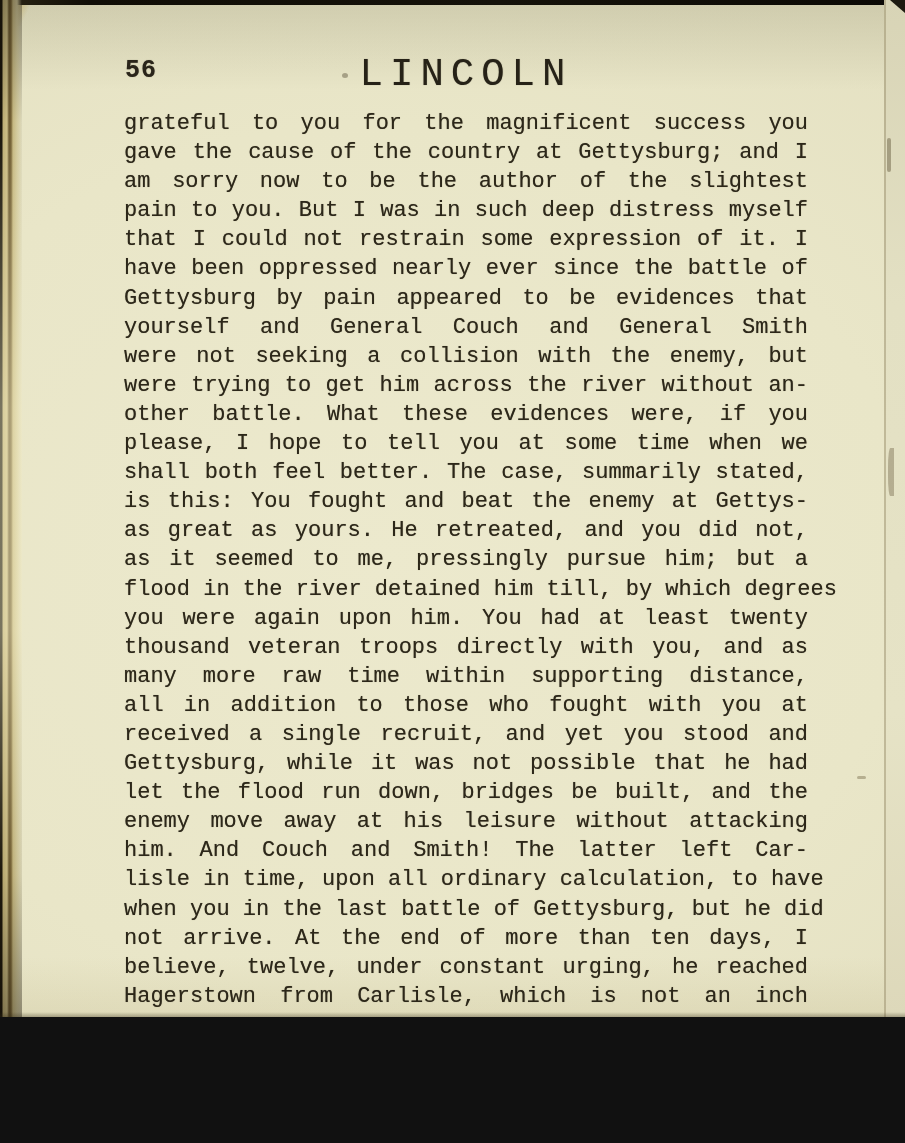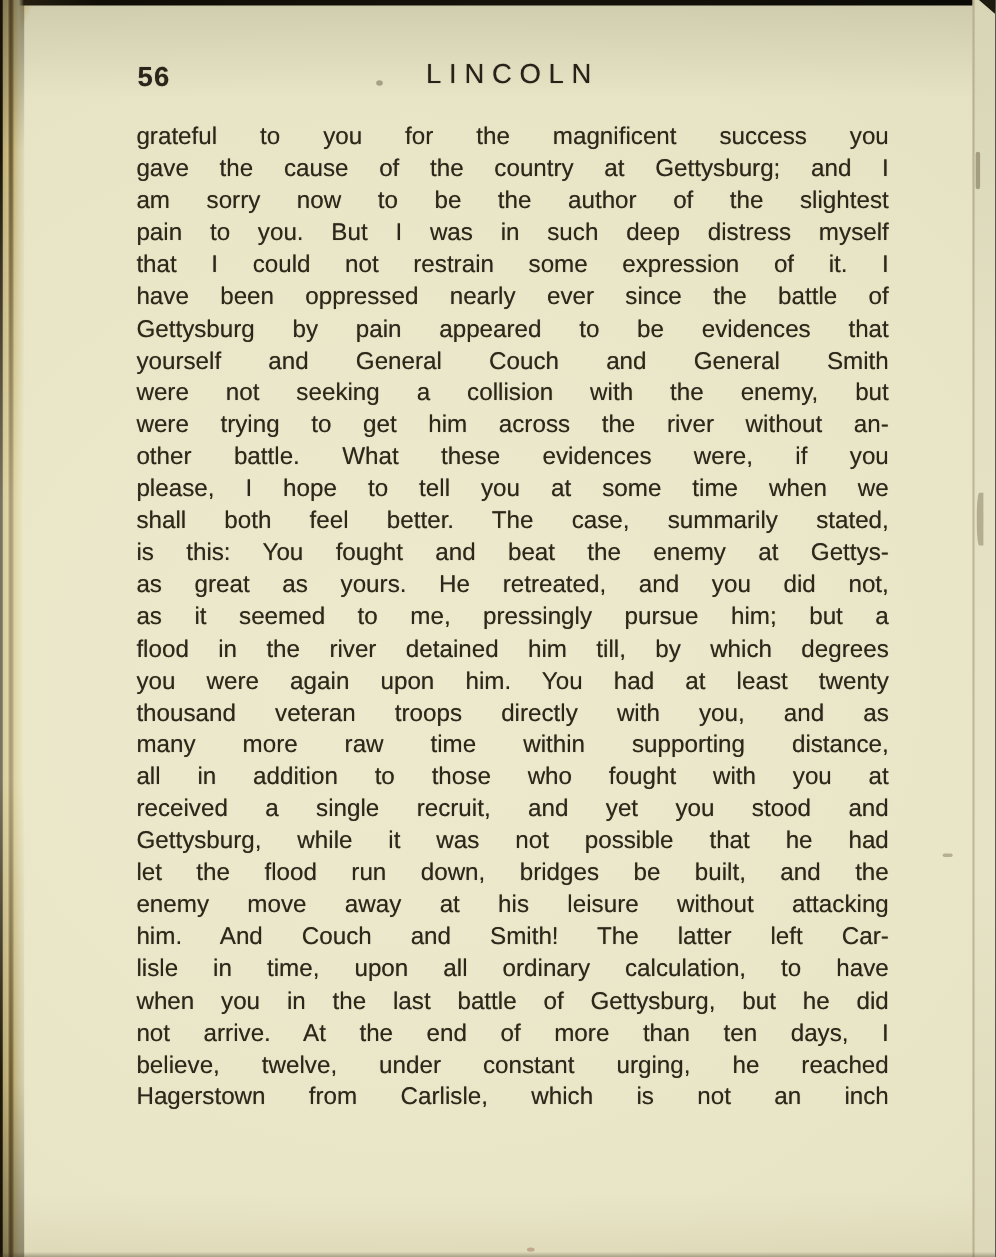--- a/index.html
+++ b/index.html
@@ -3,23 +3,23 @@
 <meta charset="utf-8">
 <style>
   html, body {
     margin: 0;
     padding: 0;
     background: #111;
   }
   .scan {
     position: relative;
     width: 905px;
-    height: 1143px;
+    height: 1017px;
     overflow: hidden;
-    font-family: Liberation Sans, sans-serif;
+    font-family: Liberation Mono, monospace;
     background:
       linear-gradient(180deg, rgba(125,122,92,0.22) 0px, rgba(125,122,92,0.0) 90px),
       linear-gradient(0deg, rgba(180,168,120,0.18) 0px, rgba(180,168,120,0.0) 60px),
       radial-gradient(ellipse 130% 95% at 42% 55%, #ece9cd 0%, #e9e6c8 45%, #e2debf 85%, #dbd6b3 100%);
   }
 
   
   .top-edge {
     position: absolute;
     top: 0; left: 0; right: 0;
@@ -112,21 +112,21 @@
     position: absolute;
     left: 1px; top: 3px;
     font-size: 25px;
     font-weight: bold;
     letter-spacing: 1px;
     color: #2a251a;
     text-shadow: 0 0 1px rgba(42,37,26,0.45);
   }
   .running-header {
     text-align: center;
-    font-size: 25px;
+    font-size: 39px;
     letter-spacing: 7px;
     color: #262217;
     text-shadow: 0 0 1px rgba(38,34,23,0.45);
   }
   .body-lines {
     position: absolute;
     left: 0; top: 109px;
     width: 684px;
   }
   .line {

